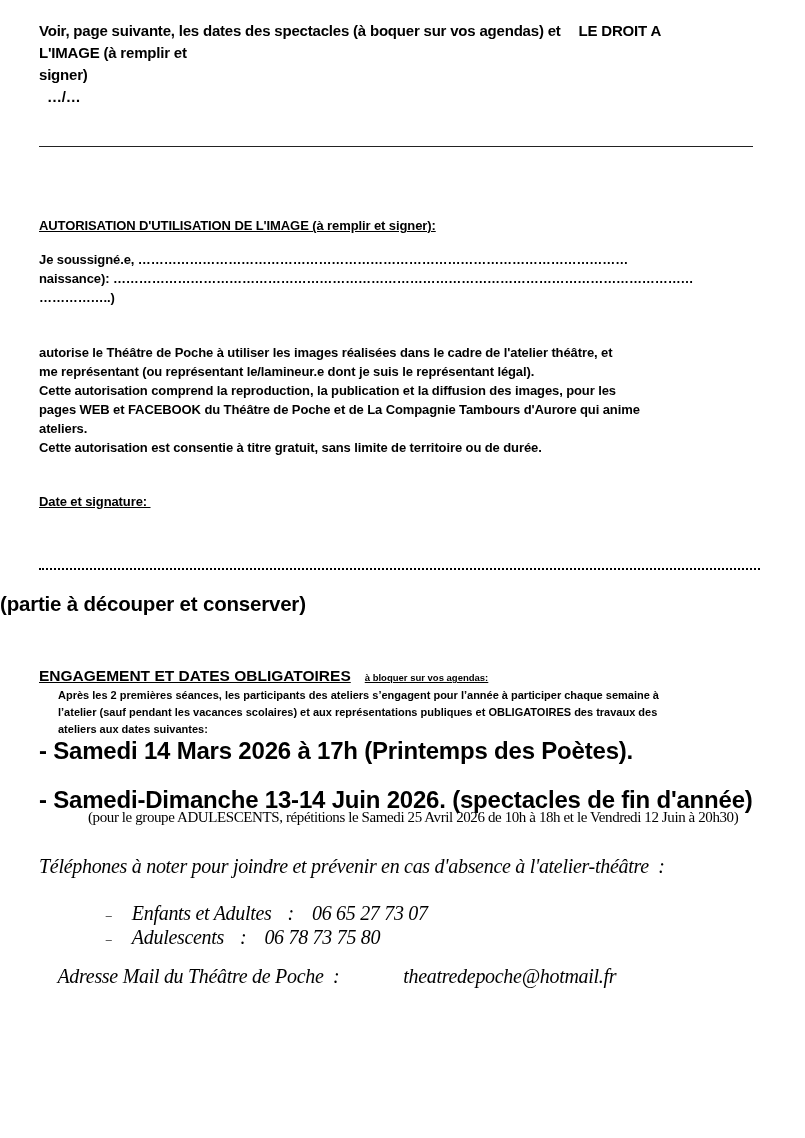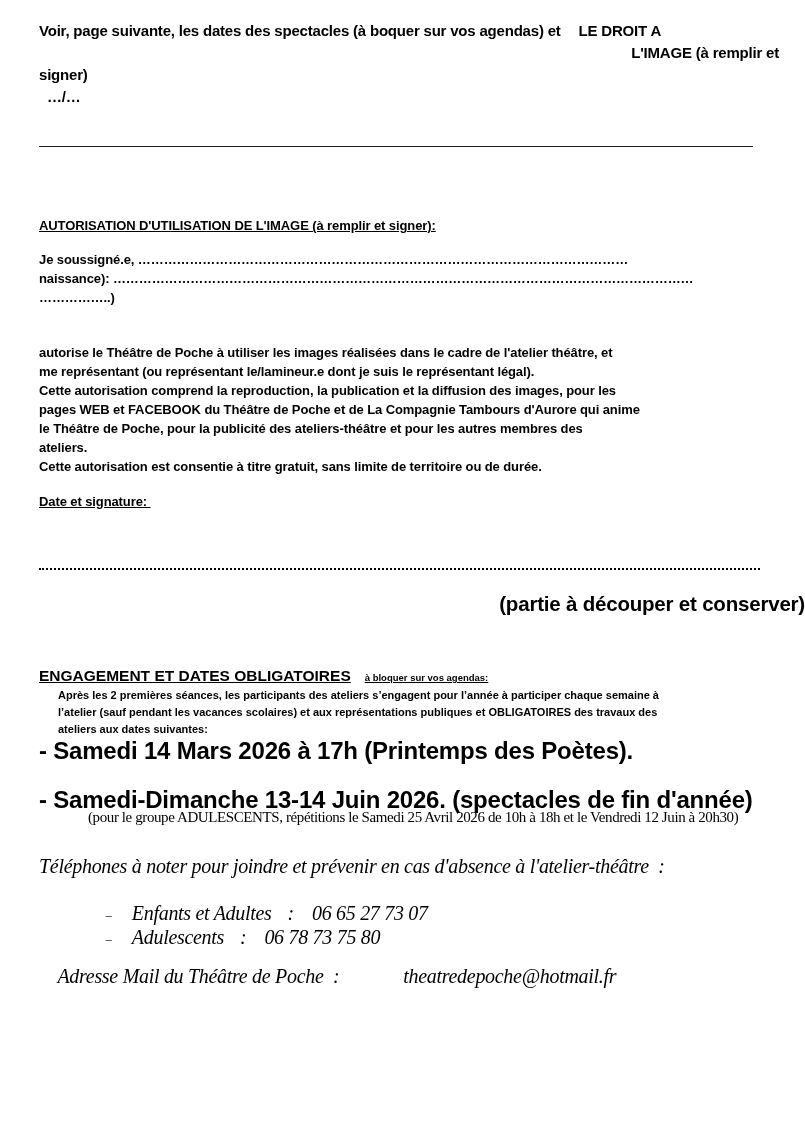--- a/index.html
+++ b/index.html
@@ -6,36 +6,36 @@
     body { width: 805px; height: 1138px; position: relative; overflow: hidden; color: #000; }
     .page { position: absolute; left: 0; top: 0; width: 805px; height: 1138px; }
     .sans { font-family: "Liberation Sans", sans-serif; font-weight: bold; }
     .serif { font-family: "Liberation Serif", serif; }
     .abs { position: absolute; }
     .t15 { font-size: 15px; line-height: 20px; letter-spacing: -0.2px; }
     .t13 { font-size: 13px; line-height: 19px; letter-spacing: -0.1px; }
     .u { text-decoration: underline; }
     .rule { position: absolute; left: 39px; width: 714px; top: 146px; border-top: 1px solid #222; height: 0; }
     .dotline { position: absolute; left: 39px; width: 721px; top: 568px; height: 0; border-top: 2px dotted #000; }
-    .cut { position: absolute; left: 0; width: 805px; top: 592px; text-align: right; font-size: 20.5px; letter-spacing: -0.2px; }
+    .cut { position: absolute; left: 0; width: 805px; top: 592px; text-align: left; font-size: 20.5px; letter-spacing: -0.2px; }
     .date-line { font-size: 24px; letter-spacing: -0.2px; }
     .it { font-style: italic; font-family: "Liberation Serif", serif; font-size: 20px; letter-spacing: -0.3px; }
     .bullet { display: inline-block; width: 50px; }
     .dash { font-family: "Liberation Serif", serif; font-size: 12px; vertical-align: middle; }
   </style>
 </head>
 <body>
 
 <div class="page">
 
   <div class="abs sans t15" style="left:39px; top:21px; width:740px;">
     <div style="height:22px; white-space:nowrap;">
       <span>Voir, page suivante, les dates des spectacles (à boquer sur vos agendas) et</span><span style="display:inline-block;width:18px;"></span><span>LE DROIT A</span>
     </div>
-    <div style="height:22px;text-align:right;">
+    <div style="height:22px;">
       <span>L'IMAGE</span><span> (à remplir et</span>
     </div>
     <div style="height:22px;">signer)</div>
     <div style="height:22px; padding-left:8px;">…/…</div>
   </div>
 
   <div class="rule"></div>
 
   <div class="abs sans t13 u" style="left:39px; top:216px;">AUTORISATION D'UTILISATION DE L'IMAGE (à remplir et signer):</div>
 
@@ -43,21 +43,20 @@
     <div>Je soussigné.e, ……………………………………………………………………………………………………</div>
     <div style="width:724px; overflow:hidden;">naissance): ………………………………………………………………………………………………………………………</div>
     <div>……………..)</div>
   </div>
 
   <div class="abs sans t13" style="left:39px; top:343px; width:740px; white-space:nowrap;">
     <div>autorise le Théâtre de Poche à utiliser les images réalisées dans le cadre de l'atelier théâtre, et</div>
     <div>me représentant (ou représentant le/lamineur.e dont je suis le représentant légal).</div>
     <div>Cette autorisation comprend la reproduction, la publication et la diffusion des images, pour les</div>
     <div>pages WEB et FACEBOOK du Théâtre de Poche et de La Compagnie Tambours d'Aurore qui anime</div>
-    <div>le Théâtre de Poche, pour la publicité des ateliers-théâtre et pour les autres membres des</div>
     <div>ateliers.</div>
     <div>Cette autorisation est consentie à titre gratuit, sans limite de territoire ou de durée.</div>
   </div>
 
   <div class="abs sans t13 u" style="left:39px; top:492px; white-space:pre;">Date et signature: </div>
 
   <div class="dotline"></div>
 
   <div class="cut sans">(partie à découper et conserver)</div>
 

